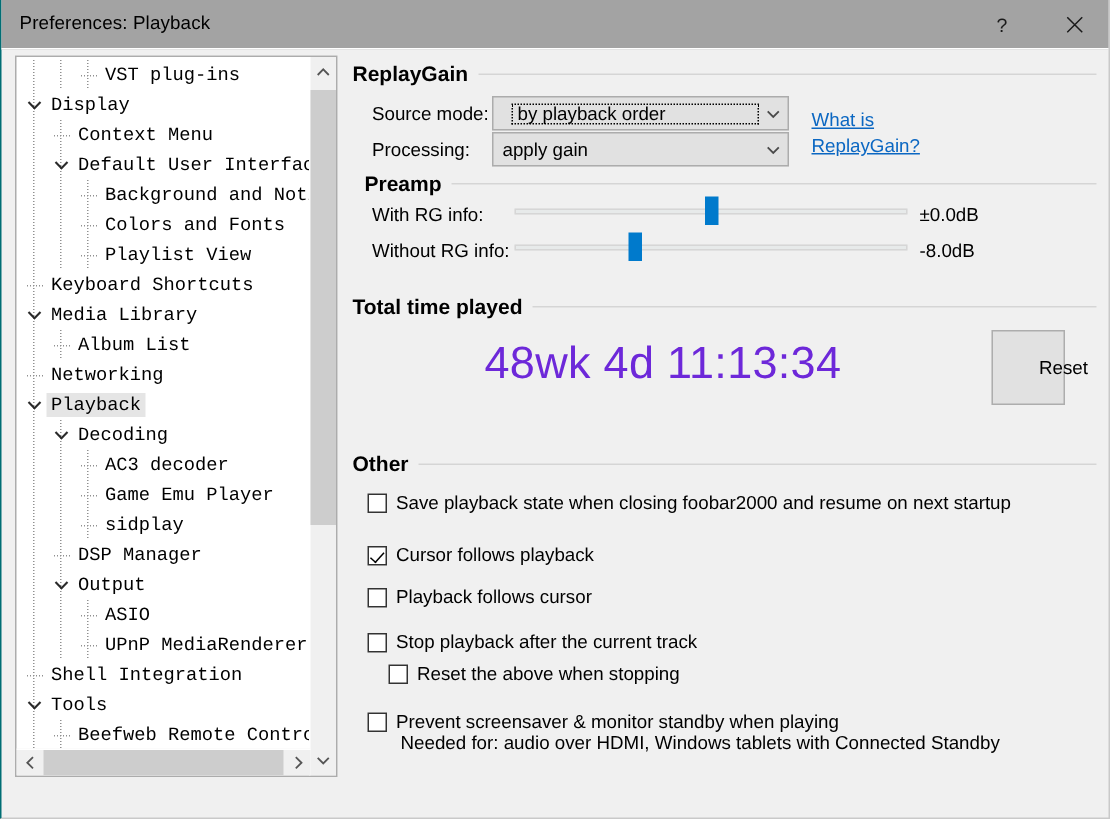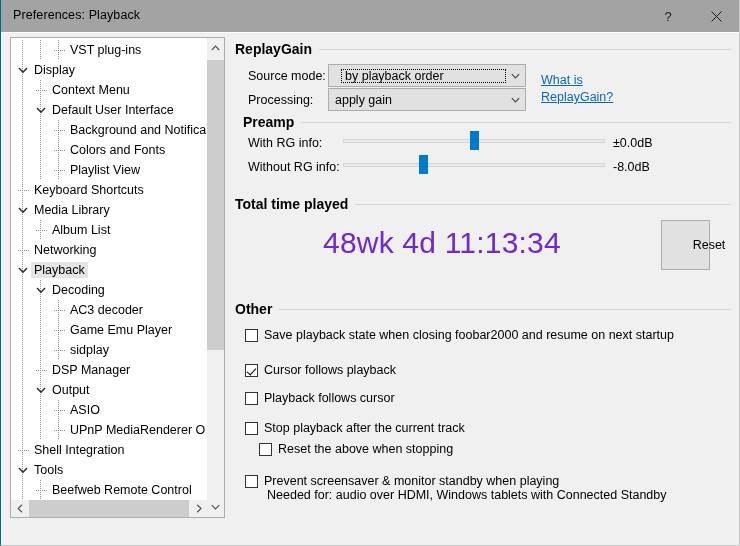--- a/index.html
+++ b/index.html
@@ -51,21 +51,21 @@
     position: absolute; left: 0; top: 2px; right: 17px; bottom: 0;
     overflow: hidden;
   }
   .titem {
     position: relative;
     height: 20px;
     display: flex; align-items: center;
     font-size: 12.5px; color: #000000;
     white-space: nowrap;
   }
-  .titem .lbl { padding: 0 3px; line-height: 16px; }
+  .titem .lbl { padding: 0 3px; line-height: 16px; font-family: Liberation Mono, monospace; }
   .titem.sel .lbl { background: #e5e5e5; }
   .chev {
     position: absolute;
     width: 12px; height: 12px;
     display: block;
   }
   .dots {
     position: absolute; top: 0; bottom: 0; width: 1px;
     background-image: linear-gradient(to bottom, #909090 50%, transparent 50%);
     background-size: 1px 2px;

